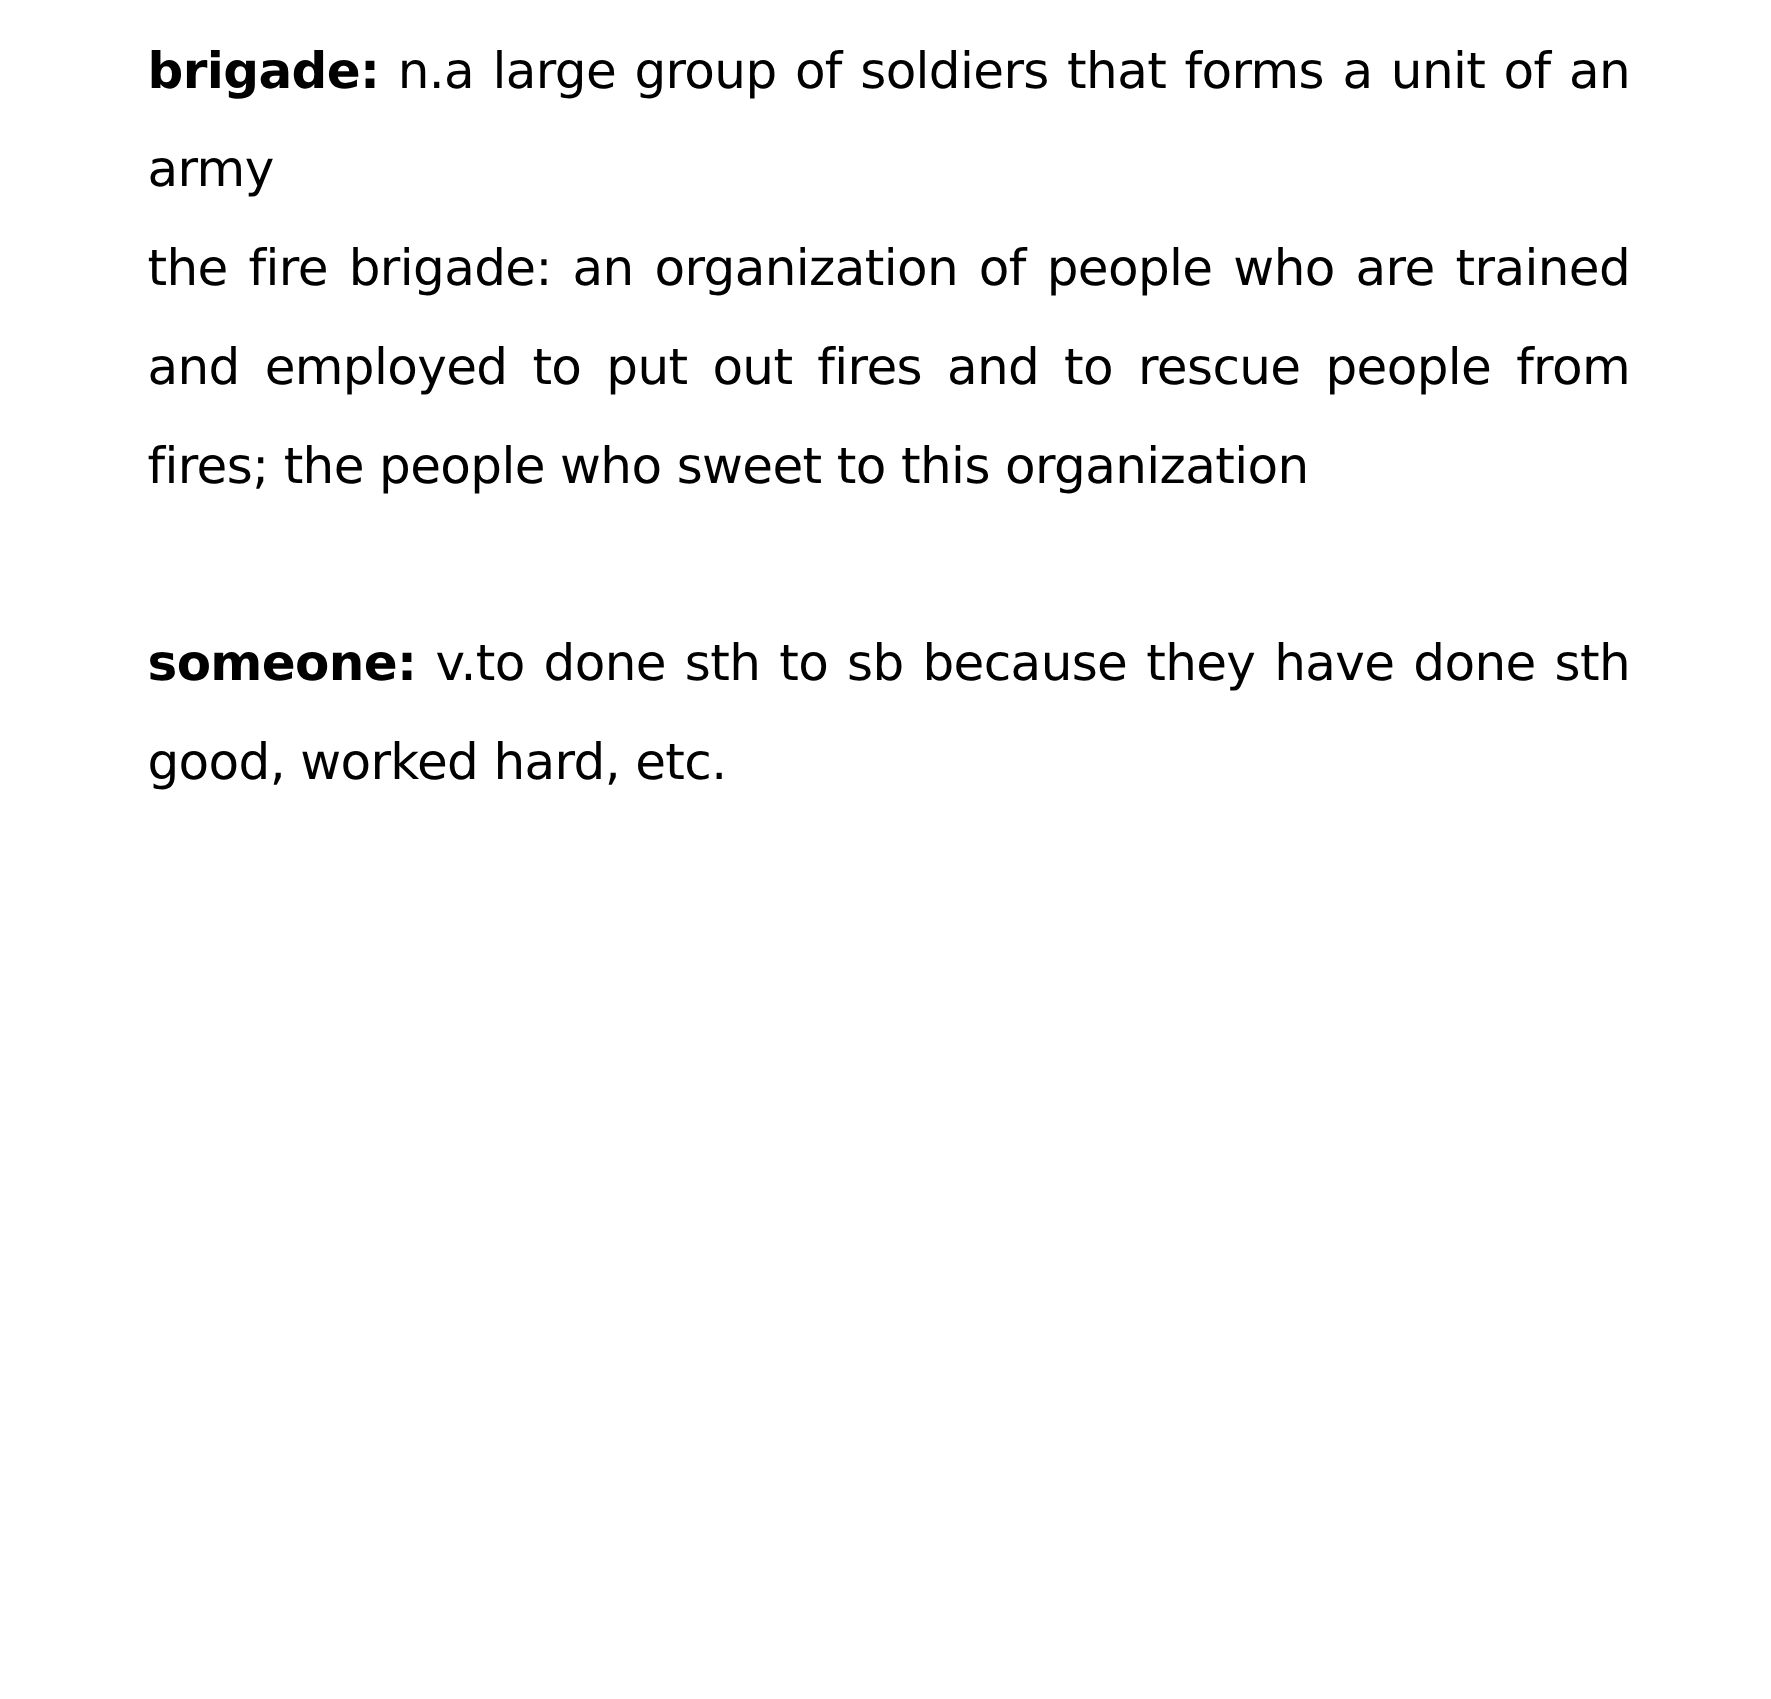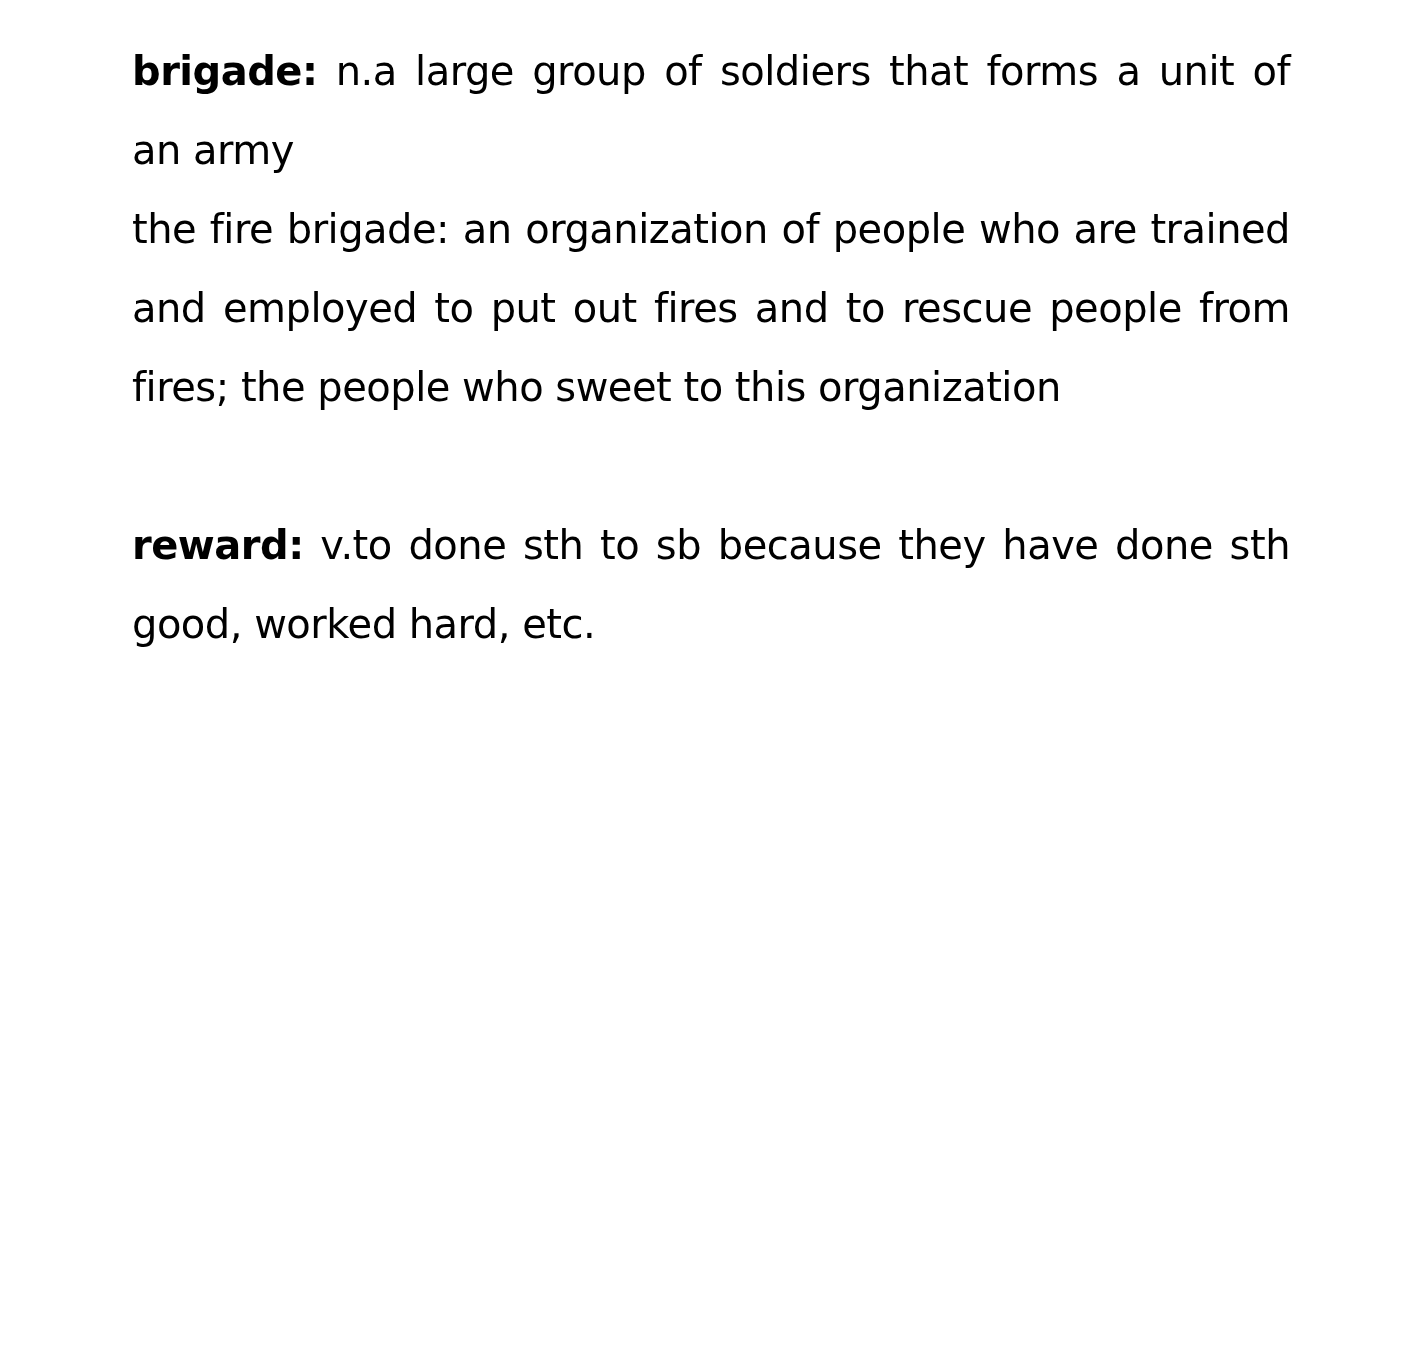--- a/index.html
+++ b/index.html
@@ -3,32 +3,32 @@
   <meta charset="utf-8">
   <style>
     html, body { margin: 0; padding: 0; background: #ffffff; }
     body { width: 1417px; height: 1359px; overflow: hidden; position: relative; }
     .doc {
       position: absolute; left: 118px; top: 18px; width: 1186px;
       font-family: "DejaVu Sans", sans-serif;
       font-size: 40px; line-height: 79px; color: #000;
       letter-spacing: -0.5px;
     }
-    .entry { text-align: justify; margin: 14px; }
+    .entry { text-align: justify; margin: 0; }
     .entry.gap { margin-top: 79px; }
     .term { font-weight: bold; }
     p.line { margin: 0; text-align: justify; }
   </style>
 </head>
 <body>
 
 <div class="doc">
   <div class="entry">
     <p class="line"><span class="term">brigade:</span><span> n.a large group of soldiers that forms a unit of an army</span></p>
     <p class="line">the fire brigade: an organization of people who are trained and employed to put out fires and to rescue people from fires; the people who sweet to this organization</p>
   </div>
 
 
 
   <div class="entry gap">
-    <p class="line"><span class="term">reward:</span><span> v.to done sth to sb because they have done sth good, worked hard, etc.</span></p>
+    <p class="line"><span class="term">someone:</span><span> v.to done sth to sb because they have done sth good, worked hard, etc.</span></p>
   </div>
 </div>
 
 </body></html>

